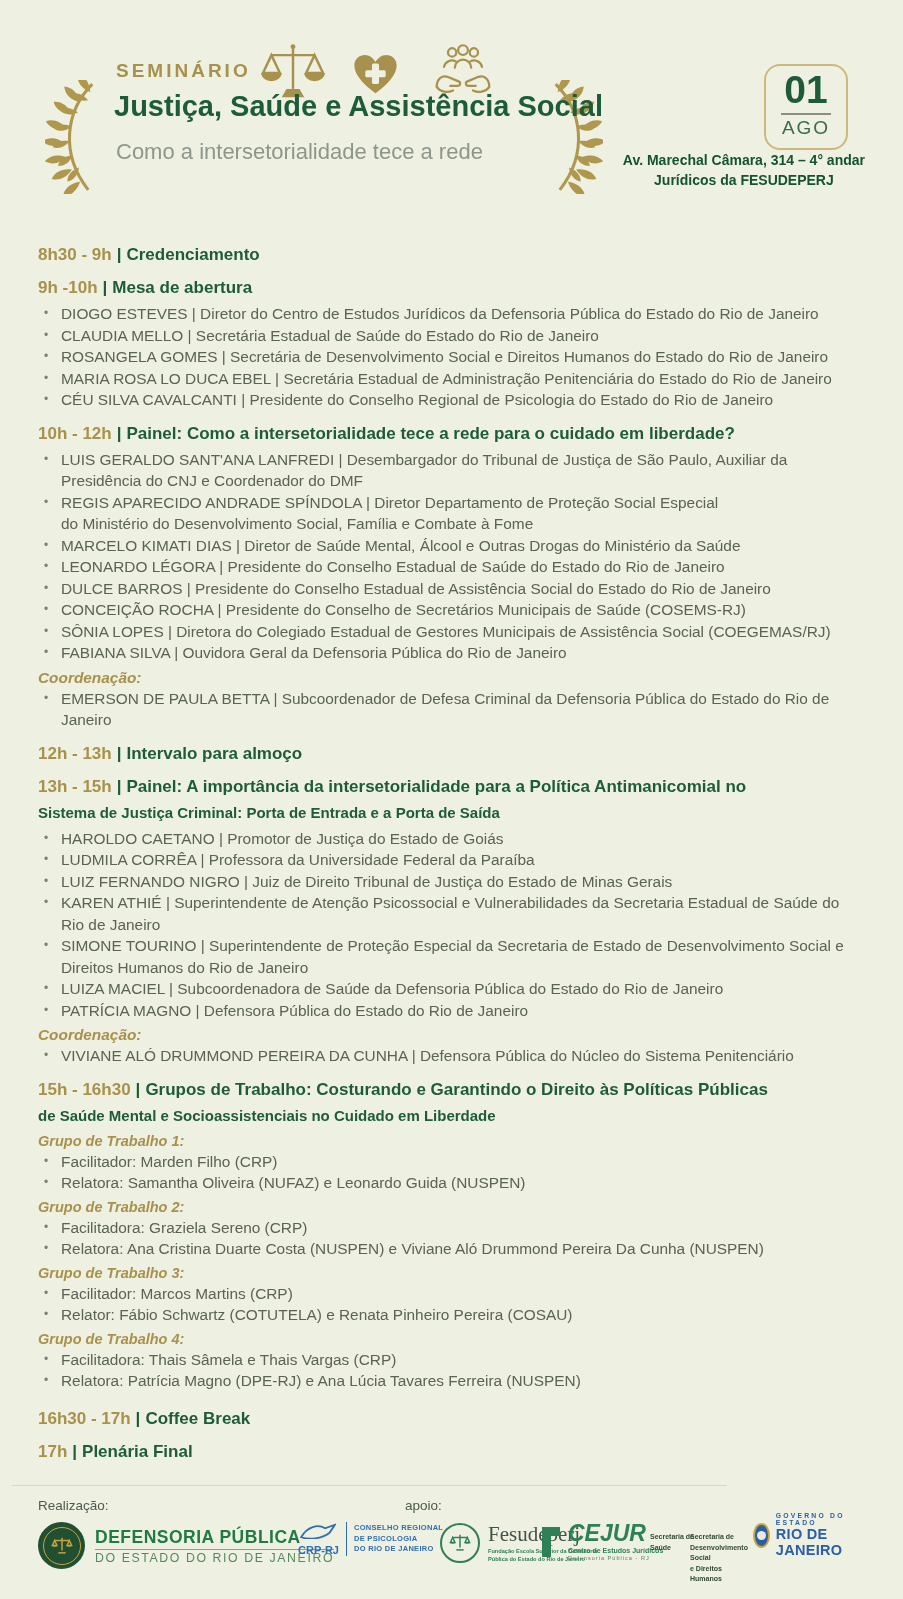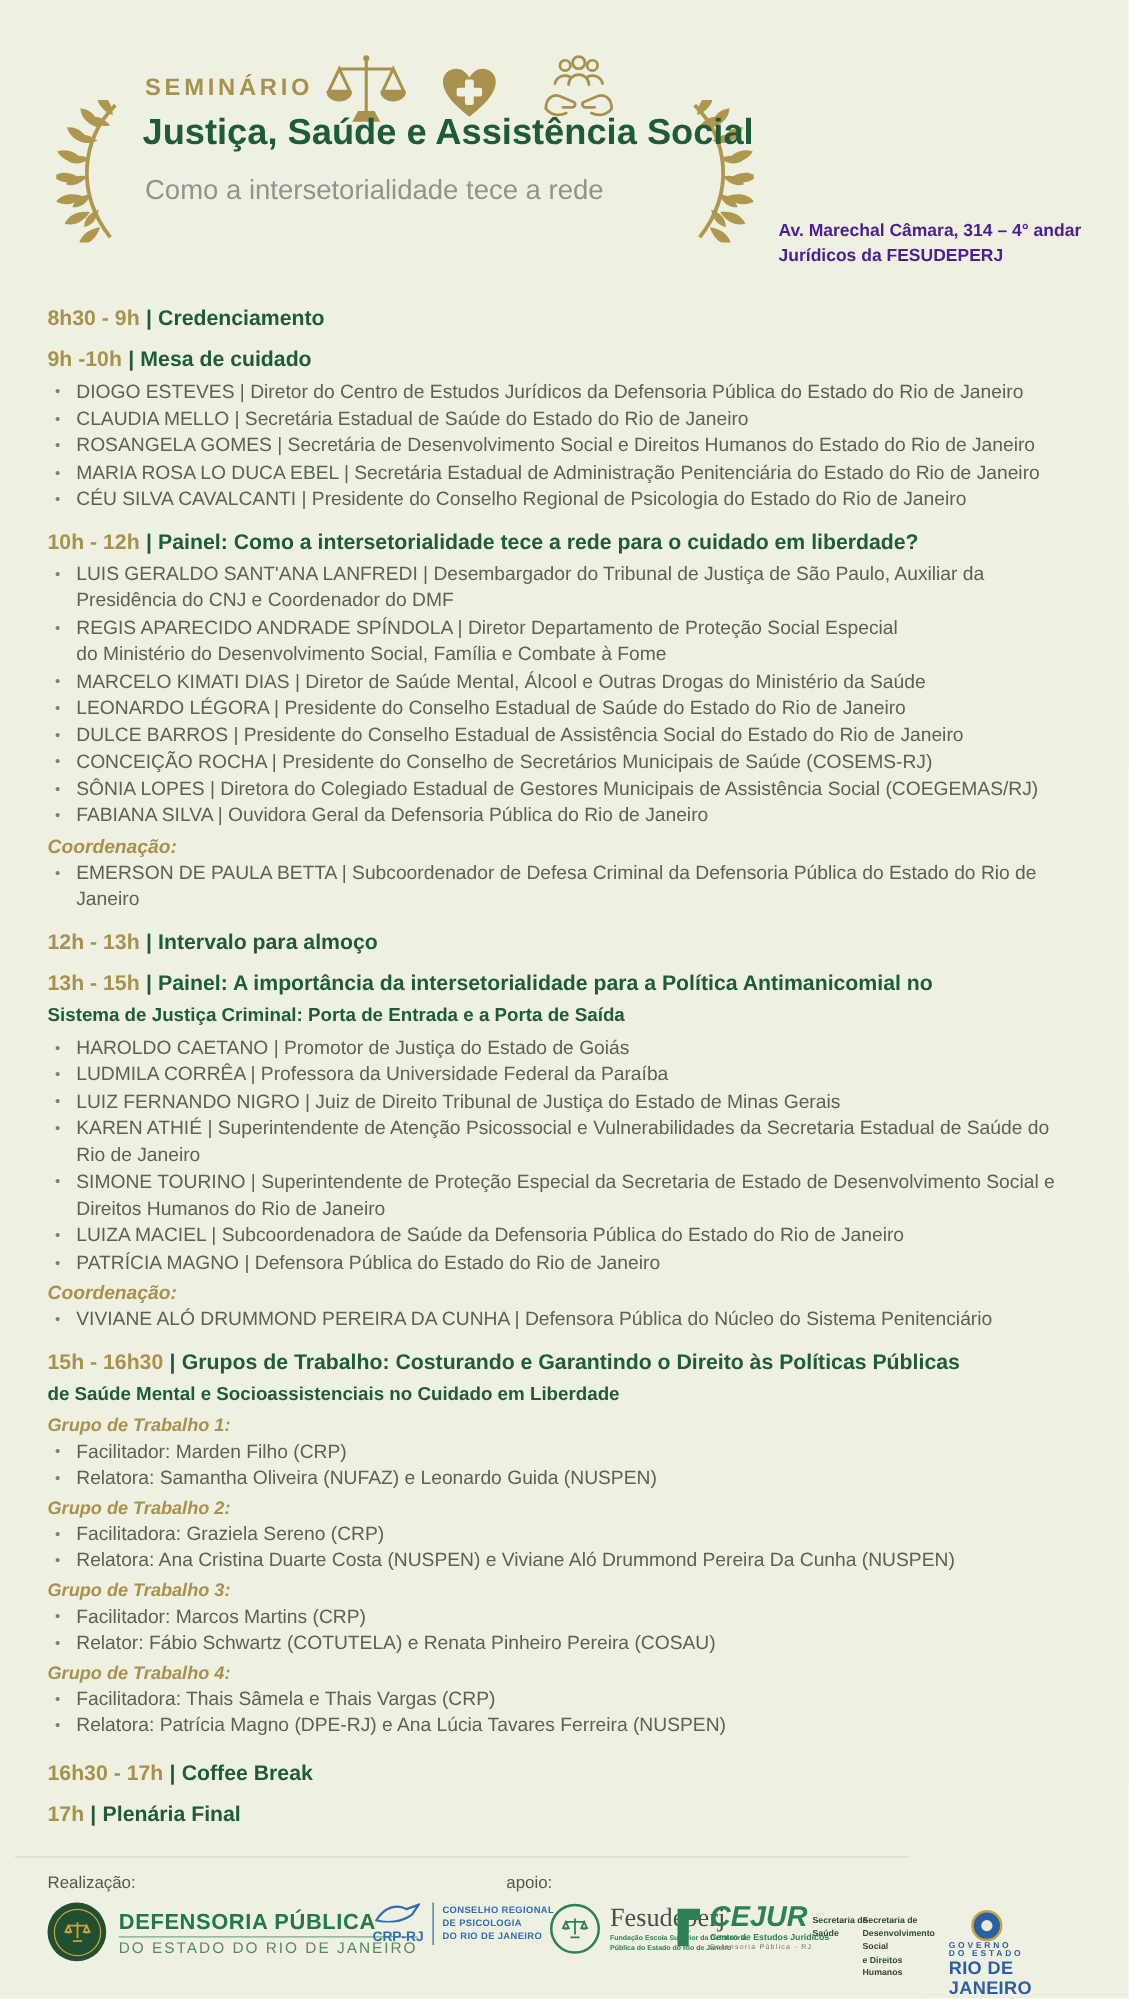--- a/index.html
+++ b/index.html
@@ -27,21 +27,21 @@
   .sub2{position:absolute;left:116px;top:169px;font-size:22px;color:var(--subtle);}
   .icon-scales{position:absolute;left:258px;top:42px;width:70px;height:60px;}
   .icon-heart{position:absolute;left:352px;top:53px;width:47px;height:43px;}
   .icon-hands{position:absolute;left:434px;top:43px;width:58px;height:55px;}
   .laurel{position:absolute;width:62px;height:114px;}
   .laurel-left{left:45px;top:80px;}
   .laurel-right{left:541px;top:80px;transform:scaleX(-1);}
   .datebox{position:absolute;left:764px;top:64px;width:84px;height:86px;border:2px solid #cdb97e;border-radius:16px;text-align:center;}
   .datebox .day{display:inline-block;font-size:39px;line-height:1.05;font-weight:bold;color:var(--green);border-bottom:2px solid #8a8f85;padding:4px 3px 2px;}
   .datebox .month{font-size:19px;letter-spacing:2px;color:#3c6b4f;margin-top:2px;}
-  .address{position:absolute;right:38px;top:174px;text-align:left;font-size:14px;font-weight:bold;color:#4c1d95;line-height:1.45;}
+  .address{position:absolute;right:38px;top:150px;text-align:center;font-size:14px;font-weight:bold;color:#14532d;line-height:1.45;}
 
   
   .content{padding:0 38px;}
   .session{margin:12px 0 5px;font-size:17px;font-weight:bold;line-height:21px;}
   .session .time{color:var(--gold);}
   .session .sep{color:var(--green);margin:0 5px;}
   .session .stitle{color:var(--green);}
   .session-line2{font-size:15px;font-weight:bold;color:var(--green);line-height:21px;margin:0 0 5px;}
   ul.speakers{list-style:none;margin:0;padding:0;}
   li.speaker{position:relative;padding-left:23px;font-size:15.4px;color:var(--body);line-height:21.5px;}
@@ -74,21 +74,21 @@
   .fes-name{font-family:"Liberation Serif",serif;font-size:21px;color:#44524a;}
   .fes-sub{font-size:5.6px;font-weight:bold;color:var(--cejur);line-height:1.5;}
   .cejur-logo{left:540px;}
   .cejur-mark{width:22px;height:34px;margin-right:6px;}
   .cejur-name{font-size:23px;font-weight:bold;font-style:italic;color:var(--cejur);line-height:1;}
   .cejur-sub1{font-size:7px;font-weight:bold;color:var(--cejur);margin-top:2px;}
   .cejur-sub2{font-size:5.6px;letter-spacing:1px;color:#6a7a6a;margin-top:1px;}
   .sec{font-size:7px;font-weight:bold;color:#2f4a36;line-height:1.5;}
   .sec-saude{left:650px;top:54px;}
   .sec-social{left:690px;top:54px;}
-  .gov-logo{left:753px;top:50px;flex-direction:column;}
+  .gov-logo{left:753px;top:34px;}
   .gov-emblem{width:25px;height:25px;border-radius:50%;background:var(--govblue);border:2.5px solid #c9a43c;display:flex;align-items:center;justify-content:center;}
   .gov-emblem span{display:block;width:9px;height:9px;border-radius:50%;background:#e8eadb;}
   .gov-text{margin-left:6px;}
   .gov-l1{font-size:6.8px;font-weight:bold;letter-spacing:2.2px;color:var(--govblue);}
   .gov-l2{font-size:14.5px;font-weight:bold;color:var(--govblue);letter-spacing:.3px;}
 </style>
 </head>
 <body>
 
 <div class="page">
@@ -163,35 +163,39 @@
       <path d="M40,19 a9 9 0 0 1 13,6"></path>
       <path d="M3,47 C3,38 9,34 15,36 L27,41 C30,42 29,46 26,46 L18,46"></path>
       <path d="M3,47 C7,53 15,54 21,51"></path>
       <path d="M61,47 C61,38 55,34 49,36 L37,41 C34,42 35,46 38,46 L46,46"></path>
       <path d="M61,47 C57,53 49,54 43,51"></path>
     </svg>
 
     <div class="title">Justiça, Saúde e Assistência Social</div>
     <div class="sub1">Como a intersetorialidade tece a rede</div>
 
+    <div class="datebox">
+      <div><span class="day">01</span></div>
+      <div class="month">AGO</div>
+    </div>
 
     <div class="address">
       <div>Av. Marechal Câmara, 314 – 4° andar</div>
       <div>Jurídicos da FESUDEPERJ</div>
     </div>
   </div>
 
   <div class="content">
 
     <div class="session">
       <span class="time">8h30 - 9h</span><span class="sep">|</span><span class="stitle">Credenciamento</span>
     </div>
 
     <div class="session">
-      <span class="time">9h -10h</span><span class="sep">|</span><span class="stitle">Mesa de cuidado</span>
+      <span class="time">9h -10h</span><span class="sep">|</span><span class="stitle">Mesa de abertura</span>
     </div>
     <ul class="speakers">
       <li class="speaker"><span class="dot">•</span><span>DIOGO ESTEVES | Diretor do Centro de Estudos Jurídicos da Defensoria Pública do Estado do Rio de Janeiro</span></li>
       <li class="speaker"><span class="dot">•</span><span>CLAUDIA MELLO | Secretária Estadual de Saúde do Estado do Rio de Janeiro</span></li>
       <li class="speaker"><span class="dot">•</span><span>ROSANGELA GOMES | Secretária de Desenvolvimento Social e Direitos Humanos do Estado do Rio de Janeiro</span></li>
       <li class="speaker"><span class="dot">•</span><span>MARIA ROSA LO DUCA EBEL | Secretária Estadual de Administração Penitenciária do Estado do Rio de Janeiro</span></li>
       <li class="speaker"><span class="dot">•</span><span>CÉU SILVA CAVALCANTI | Presidente do Conselho Regional de Psicologia do Estado  do Rio de Janeiro</span></li>
     </ul>
 
     <div class="session">

